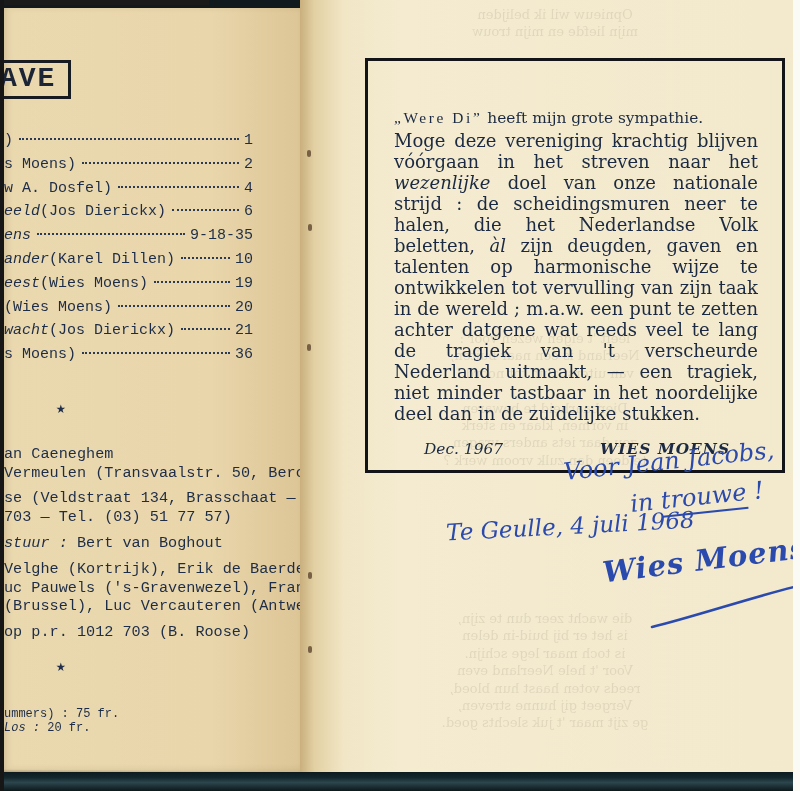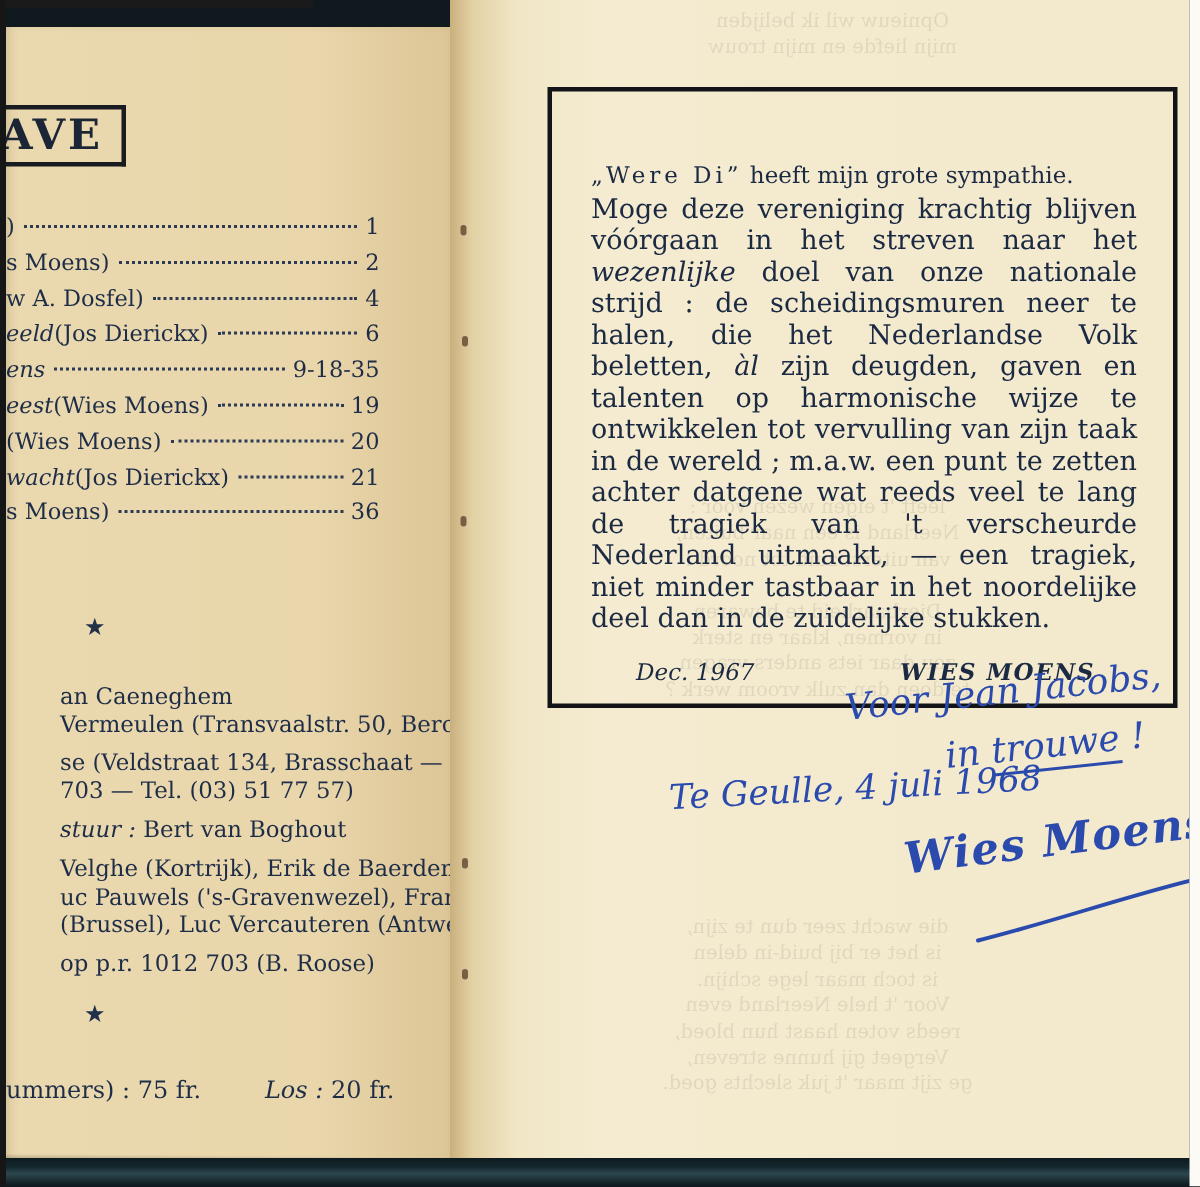--- a/index.html
+++ b/index.html
@@ -11,50 +11,50 @@
   
   .edge-left{position:absolute;left:0;top:0;width:4px;height:791px;background:#161616;}
   .edge-top{position:absolute;left:0;top:0;width:209px;height:5px;background:#1a1a1a;}
   .edge-right{position:absolute;right:0;top:0;width:7px;height:791px;background:#fbfaf5;}
   .bottom-band{position:absolute;left:0;bottom:0;width:800px;height:19px;
     background:linear-gradient(to bottom,#0d1b20 0%,#13272d 30%,#2c464d 55%,#0c181c 100%);}
   .bottom-shadow{position:absolute;left:0;bottom:14px;width:620px;height:8px;
     background:linear-gradient(to bottom,rgba(60,40,15,0),rgba(30,25,12,.55));
     transform:skewY(.45deg);transform-origin:left;}
   
-  .left-page{position:absolute;left:4px;top:18px;width:332px;height:769px;overflow:hidden;
+  .left-page{position:absolute;left:4px;top:8px;width:332px;height:769px;overflow:hidden;
     background:linear-gradient(to right,#ead8af 0%,#e9d6ab 62%,#ddc697 88%,#c8ad77 99%);
-    box-shadow:inset 0 -4px 8px rgba(80,55,20,.25);}
+    box-shadow:inset 0 -4px 8px rgba(80,55,20,.25);font-family:Liberation Mono, monospace;}
   .right-page{position:absolute;left:300px;top:0;width:493px;height:779px;overflow:hidden;
     background:linear-gradient(to right,#c9af7d 0%,#e3d1a4 3%,#f1e6c6 9%,#f4ebd0 20%,#f3e9cd 100%);}
   .gutter-mark{position:absolute;width:4px;height:7px;background:#5f4630;border-radius:2px;opacity:.8;}
   
   .header-box{position:absolute;left:-10px;top:52px;border:3px solid #181b20;border-left:none;
     padding:0 12px 2px 6px;color:#1b2536;font-size:28px;font-weight:bold;letter-spacing:2px;}
   .toc{position:absolute;left:0;top:124px;width:249px;color:#1e2d47;font-size:15px;}
   .trow{display:flex;align-items:baseline;height:23.8px;white-space:nowrap;}
   .trow .it{font-style:italic;}
   .dots{flex:1;margin:0 5px 0 6px;border-bottom:2px dotted #2b3b55;transform:translateY(-4px);min-width:8px;}
   .pg{text-align:right;}
   .star{position:absolute;left:52px;color:#22304a;font-size:16px;}
   .star1{top:390px;}
   .star2{top:648px;}
   .colophon{position:absolute;left:0;top:437px;width:276px;color:#1e2d47;font-size:15.2px;
-    line-height:18.6px;white-space:nowrap;margin-left:36px;}
+    line-height:18.6px;white-space:nowrap;}
   .cline .it{font-style:italic;}
   .gap7{margin-top:7px;}
   .gap8{margin-top:8px;}
   .lfooter{position:absolute;left:0;top:699px;width:259px;display:flex;
-    justify-content:space-between;color:#1e2d47;font-size:16px;white-space:nowrap;}
+    justify-content:space-between;color:#1e2d47;font-size:12px;white-space:nowrap;flex-direction:column;}
   .lfooter .it{font-style:italic;text-align:right;}
   
   .quote-box{position:absolute;left:65px;top:58px;width:420px;border:3px solid #121418;
     padding:46px 24px 12px 26px;box-sizing:border-box;color:#1b2a42;}
   .q-line1{font-size:15.4px;line-height:21px;}
-  .q-spaced{letter-spacing:2.6px;}
+  .q-spaced{letter-spacing:2.6px;font-family:Liberation Serif, serif;}
   .q-par{margin:0;margin-top:1px;font-size:18px;line-height:21px;text-align:justify;}
   .q-par .it{font-style:italic;}
   .q-meta{display:flex;justify-content:space-between;margin-top:16px;padding:0 28px 0 30px;
     font-size:15.4px;}
   .q-date{font-style:italic;}
   .q-author{font-style:italic;font-weight:bold;letter-spacing:1px;}
   
   .hand{position:absolute;color:#2b4aae;font-style:italic;white-space:nowrap;
     font-family:"DejaVu Serif","Liberation Serif",serif;}
   .hw1{left:263px;top:447px;font-size:24px;transform:rotate(-6deg);}
@@ -103,20 +103,26 @@
         <span class="it">eeld</span>
         <span> (Jos Dierickx)</span>
         <span class="dots"></span>
         <span class="pg">6</span>
       </div>
     <div class="trow">
         <span class="it">ens</span>
         <span></span>
         <span class="dots"></span>
         <span class="pg">9-18-35</span>
+      </div>
+    <div class="trow">
+        <span class="it">ander</span>
+        <span> (Karel Dillen)</span>
+        <span class="dots"></span>
+        <span class="pg">10</span>
       </div>
     <div class="trow">
         <span class="it">eest</span>
         <span> (Wies Moens)</span>
         <span class="dots"></span>
         <span class="pg">19</span>
       </div>
     <div class="trow">
         <span class="it"></span>
         <span>(Wies Moens)</span>

